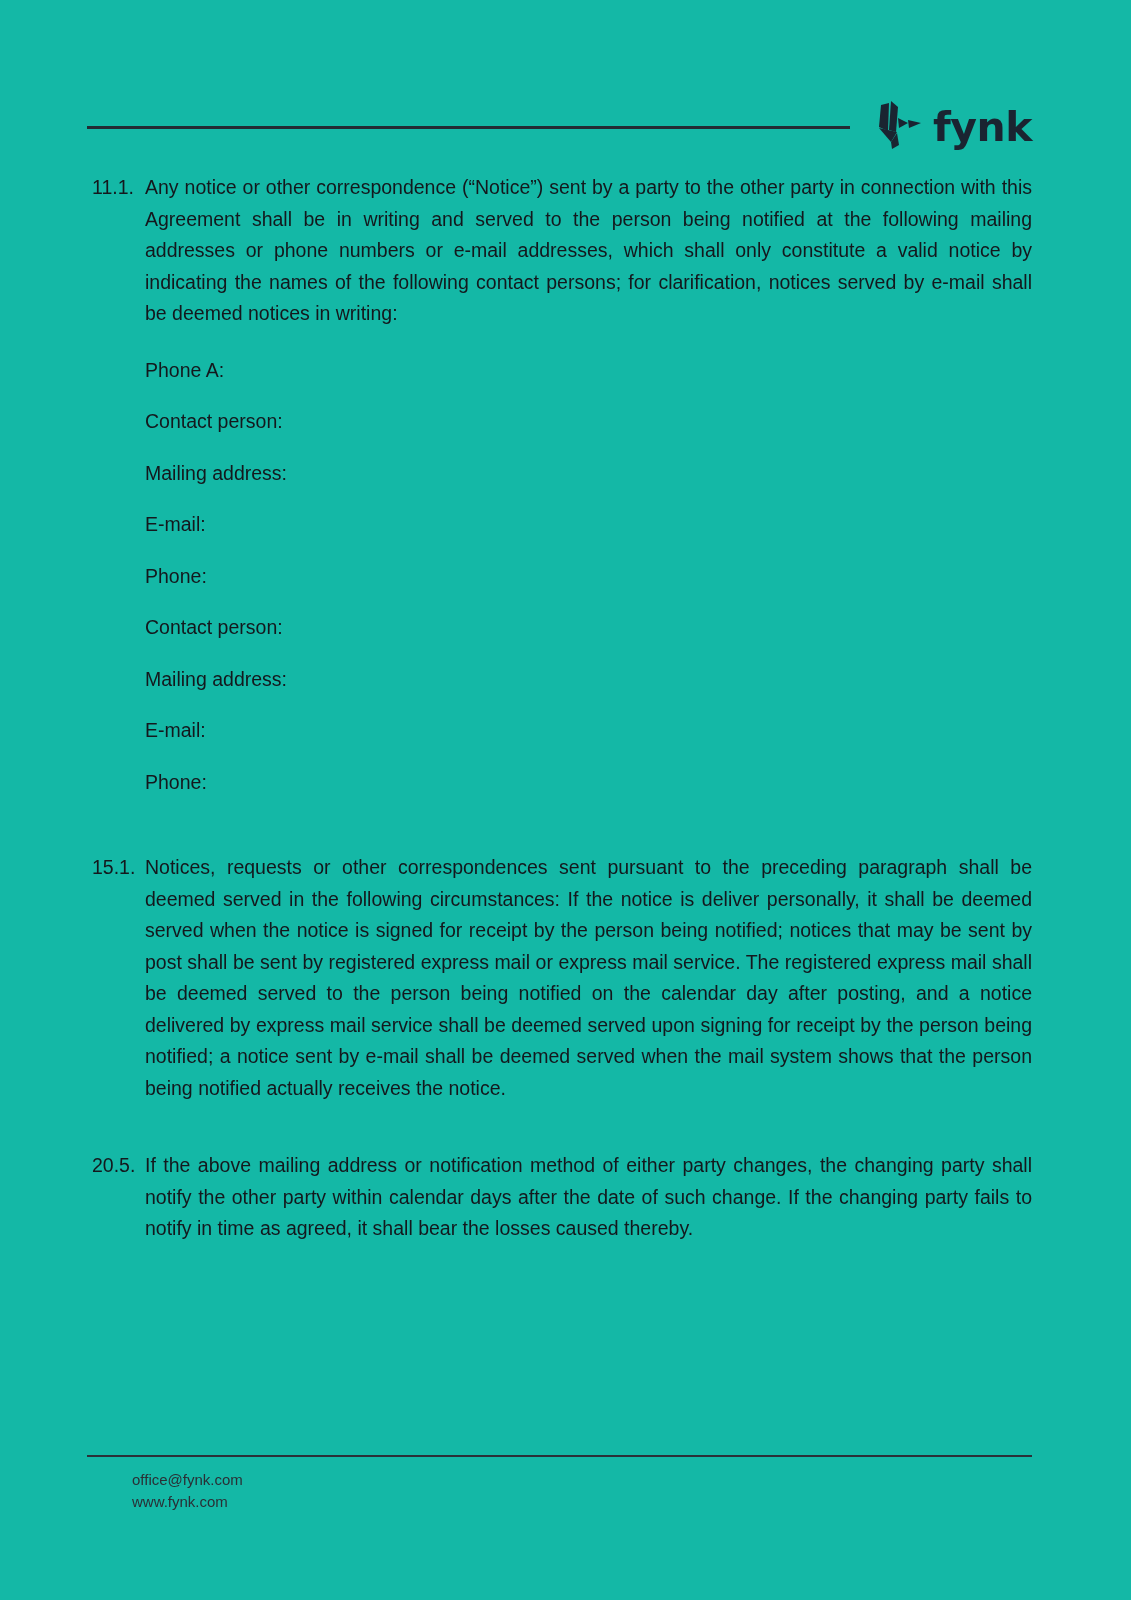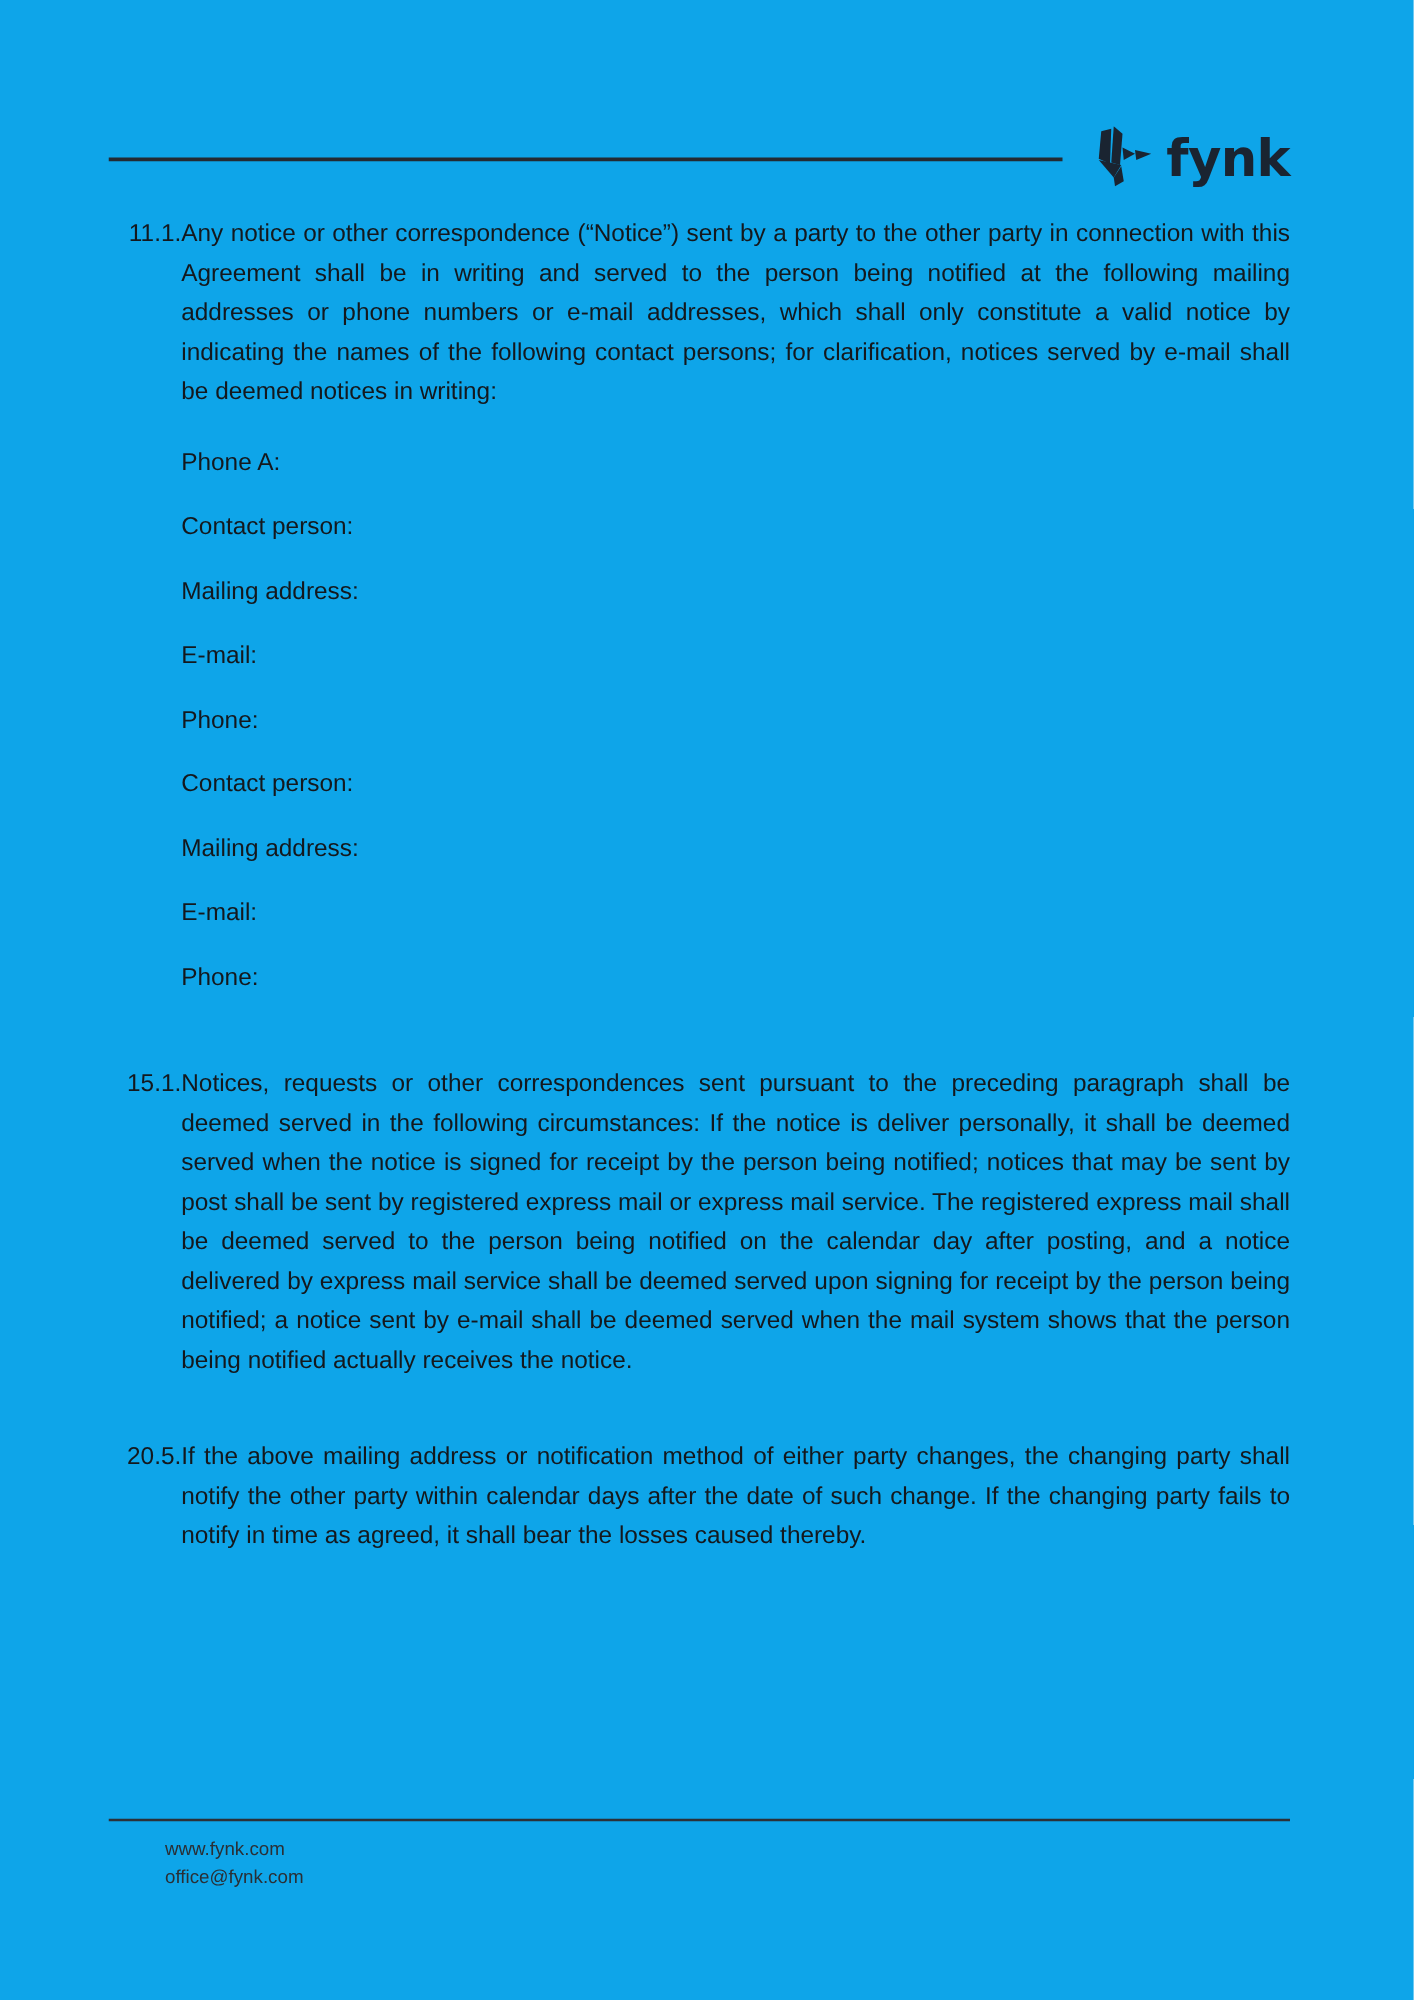--- a/index.html
+++ b/index.html
@@ -12,21 +12,21 @@
     font-family: "Liberation Sans", "DejaVu Sans", sans-serif;
     color: #14181d;
     -webkit-font-smoothing: antialiased;
   }
 
   .page {
     position: relative;
     width: 1131px;
     height: 1600px;
     margin: 0 auto;
-    background: #0ea5e9;
+    background: #14b8a6;
     overflow: hidden;
     box-sizing: border-box;
   }
 
   
   .page-header {
     position: absolute;
     left: 87px;
     top: 96px;
     width: 945px;
@@ -76,21 +76,21 @@
     display: flex;
     align-items: flex-start;
     margin-bottom: 28px;
   }
   .clause-number {
     flex: 0 0 auto;
     width: 58px;
     font-size: 19.5px;
     line-height: 31.5px;
     color: #14181d;
-    text-align: right;
+    text-align: left;
     padding-left: 5px;
     box-sizing: border-box;
     white-space: nowrap;
   }
   .clause-body {
     flex: 1 1 auto;
     font-size: 19.5px;
     line-height: 31.5px;
     text-align: justify;
     text-justify: inter-word;
@@ -185,18 +185,18 @@
     <div class="clause">
       <div class="clause-number">20.5.</div>
       <div class="clause-body">If the above mailing address or notification method of either party changes, the changing party shall notify the other party within calendar days after the date of such change. If the changing party fails to notify in time as agreed, it shall bear the losses caused thereby.</div>
     </div>
 
   </div>
 
   <div class="page-footer">
     <div class="footer-rule"></div>
     <div class="footer-lines">
+      <div class="footer-line">office@fynk.com</div>
       <div class="footer-line">www.fynk.com</div>
-      <div class="footer-line">office@fynk.com</div>
     </div>
   </div>
 
 </div>
 
 </body></html>

